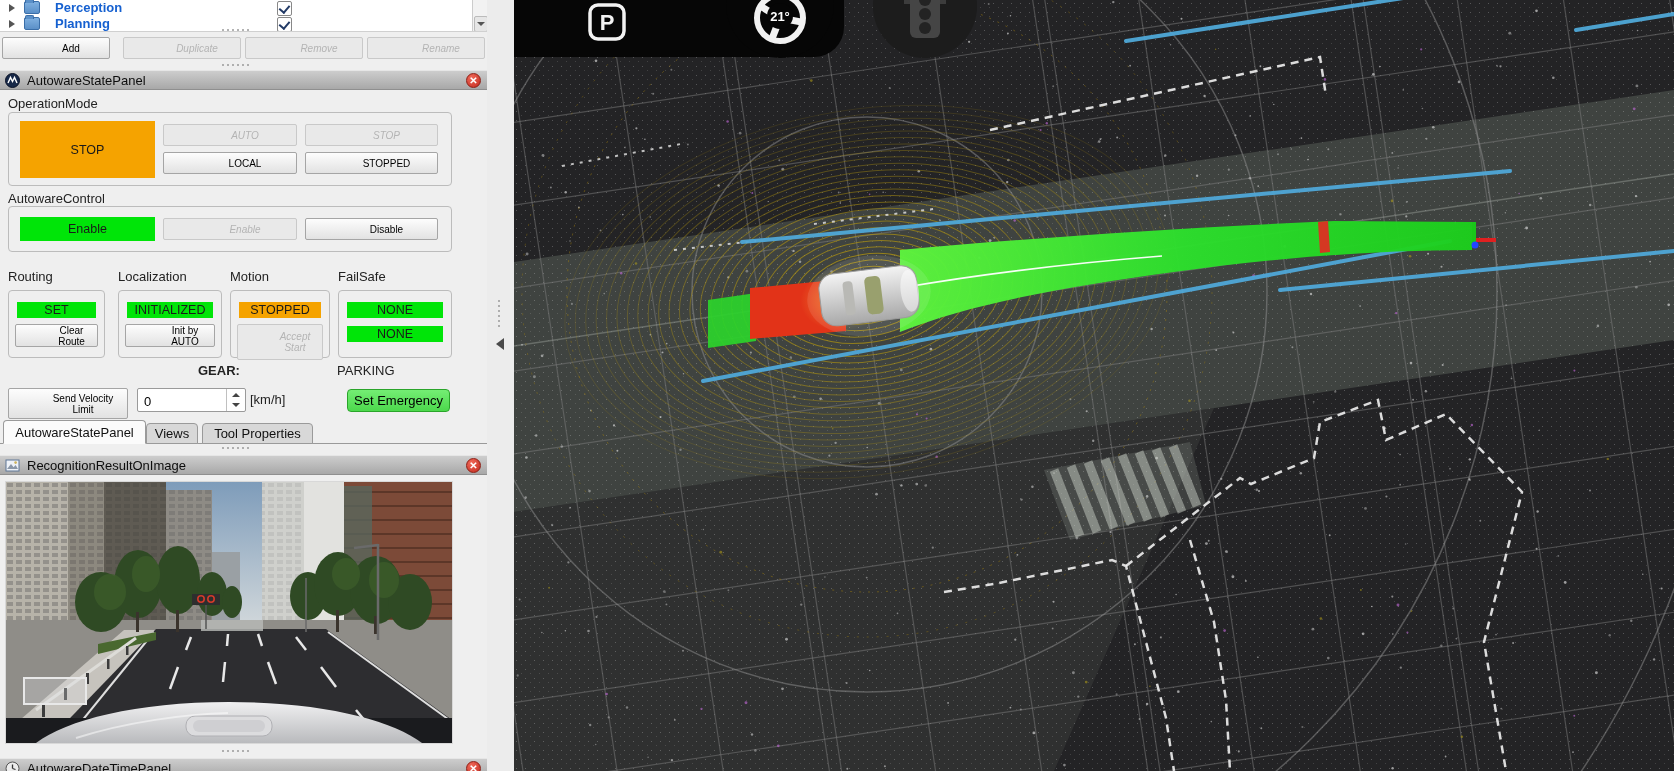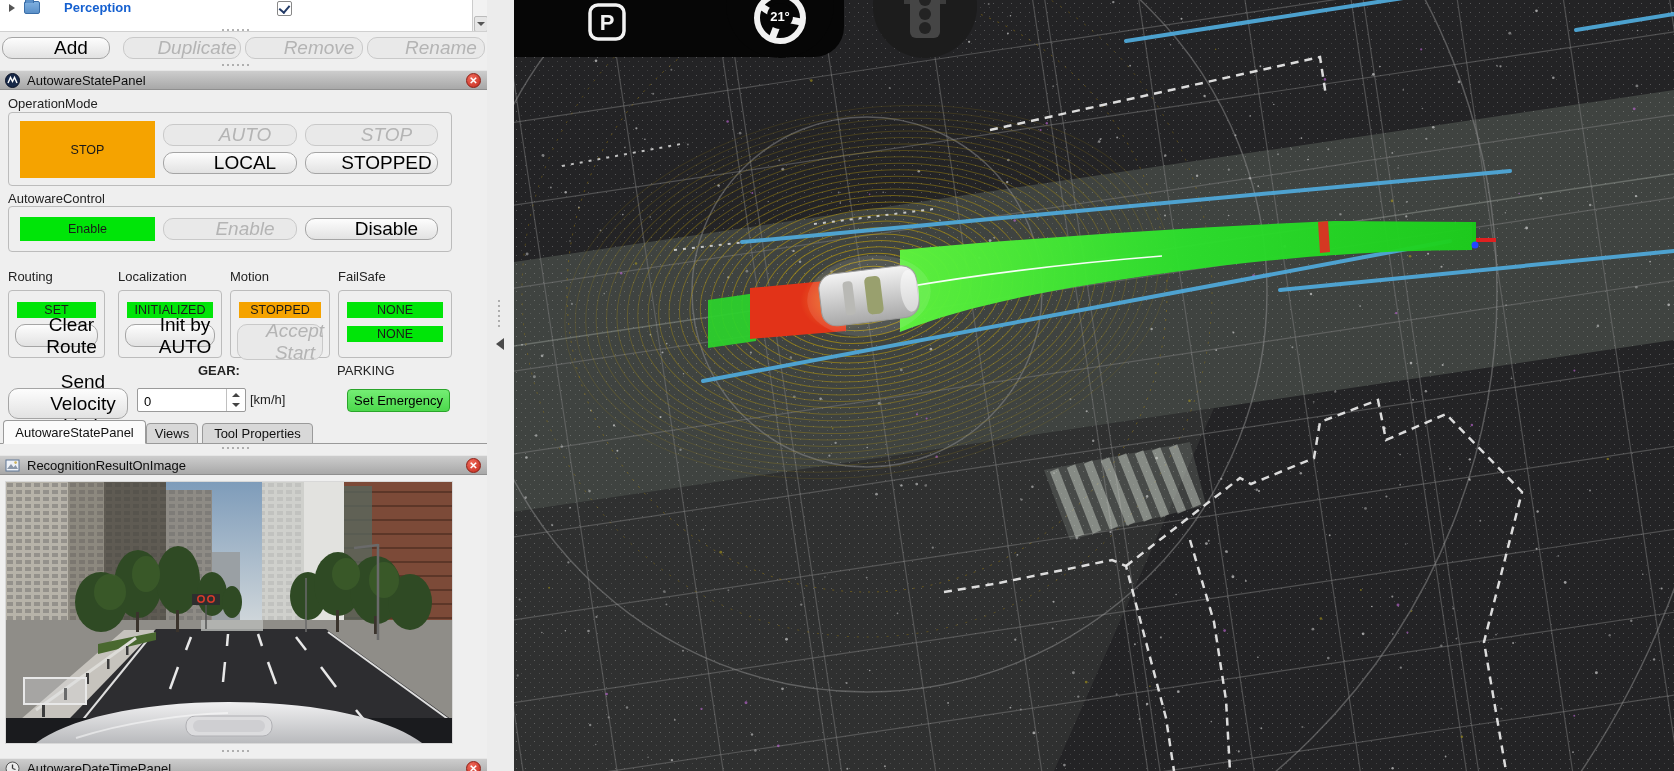--- a/index.html
+++ b/index.html
@@ -4,29 +4,29 @@
 <style>
   html,body{margin:0;padding:0;width:1674px;height:771px;overflow:hidden;
     background:#ececec;font-family:"Liberation Sans",sans-serif;color:#111;}
   #left-panel{position:absolute;left:0;top:0;width:487px;height:771px;background:#efefef;}
   
   #tree{position:absolute;left:0;top:0;width:487px;height:31px;background:#fff;overflow:hidden;border-bottom:1px solid #d0d0d0;}
   .tree-row{position:absolute;left:0;width:470px;height:15px;display:flex;align-items:center;}
   .tw{width:0;height:0;border-top:4px solid transparent;border-bottom:4px solid transparent;border-left:6px solid #555;margin-left:9px;}
   .folder{width:14px;height:11px;background:linear-gradient(#7fb0e0,#5b90c8);border:1px solid #3a6ea8;border-radius:2px;margin-left:9px;position:relative;}
   .folder:before{content:"";position:absolute;left:0;top:-3px;width:7px;height:3px;background:#5b90c8;border:1px solid #3a6ea8;border-bottom:none;border-radius:2px 2px 0 0;}
-  .tree-label{margin-left:24px;font-weight:bold;color:#1560d0;font-size:13px;}
+  .tree-label{margin-left:15px;font-weight:bold;color:#1560d0;font-size:13px;}
   .cbx{position:absolute;left:277px;top:1px;width:13px;height:13px;background:#fff;border:1px solid #888;border-radius:2px;}
   .cbx:after{content:"";position:absolute;left:3px;top:1px;width:5px;height:8px;border:solid #223a66;border-width:0 2px 2px 0;transform:rotate(40deg);}
   #tree-scroll{position:absolute;left:472px;top:0;width:14px;height:31px;background:#f2f2f2;border-left:1px solid #ccc;}
   #tree-scroll .sb-btn{position:absolute;left:1px;top:16px;width:12px;height:14px;background:#e6e6e6;border:1px solid #bbb;border-radius:2px;}
   #tree-scroll .sb-btn:after{content:"";position:absolute;left:2px;top:5px;border-left:4px solid transparent;border-right:4px solid transparent;border-top:4px solid #555;}
   
-  .qb{position:absolute;background:linear-gradient(#fdfdfd,#e2e2e2);border:1px solid #a5a5a5;border-radius:10px;
-      font-size:19px;display:flex;align-items:center;justify-content:center;box-sizing:border-box;cursor:default;padding-left:36px;}
+  .qb{position:absolute;background:linear-gradient(#fdfdfd,#e2e2e2);border:1px solid #a5a5a5;border-radius:2px;
+      font-size:10px;display:flex;align-items:center;justify-content:center;box-sizing:border-box;cursor:default;padding-left:36px;}
   .qb.dis{color:#b4b4b4;background:#e9e9e9;border-color:#c9c9c9;font-style:italic;}
   .status{position:absolute;display:flex;align-items:center;justify-content:center;font-size:12.5px;color:#1a1a1a;box-sizing:border-box;}
   .st-orange{background:#f5a300;}
   .st-green{background:#00e508;}
   .grp{position:absolute;border:1px solid #bcbcbc;border-radius:4px;box-sizing:border-box;}
   .lbl{position:absolute;font-size:13px;color:#222;}
   .hdots{position:absolute;display:flex;gap:3px;}
   .hdots i,.vdots i{width:2px;height:2px;background:#9a9a9a;border-radius:50%;}
   .vdots{position:absolute;display:flex;flex-direction:column;gap:3px;}
   
@@ -68,20 +68,26 @@
 </head>
 <body>
 
 <div id="left-panel">
 
   <div id="tree">
     <div class="tree-row" style="top:0px;">
       <span class="tw"></span>
       <span class="folder"></span>
       <span class="tree-label">Perception</span>
+      <span class="cbx"></span>
+    </div>
+    <div class="tree-row" style="top:16px;">
+      <span class="tw"></span>
+      <span class="folder"></span>
+      <span class="tree-label">Planning</span>
       <span class="cbx"></span>
     </div>
     <div id="tree-scroll">
       <div class="sb-btn"></div>
     </div>
   </div>
   <div class="hdots" style="left:222px;top:29px;">
       <i></i>
       <i></i>
       <i></i>

